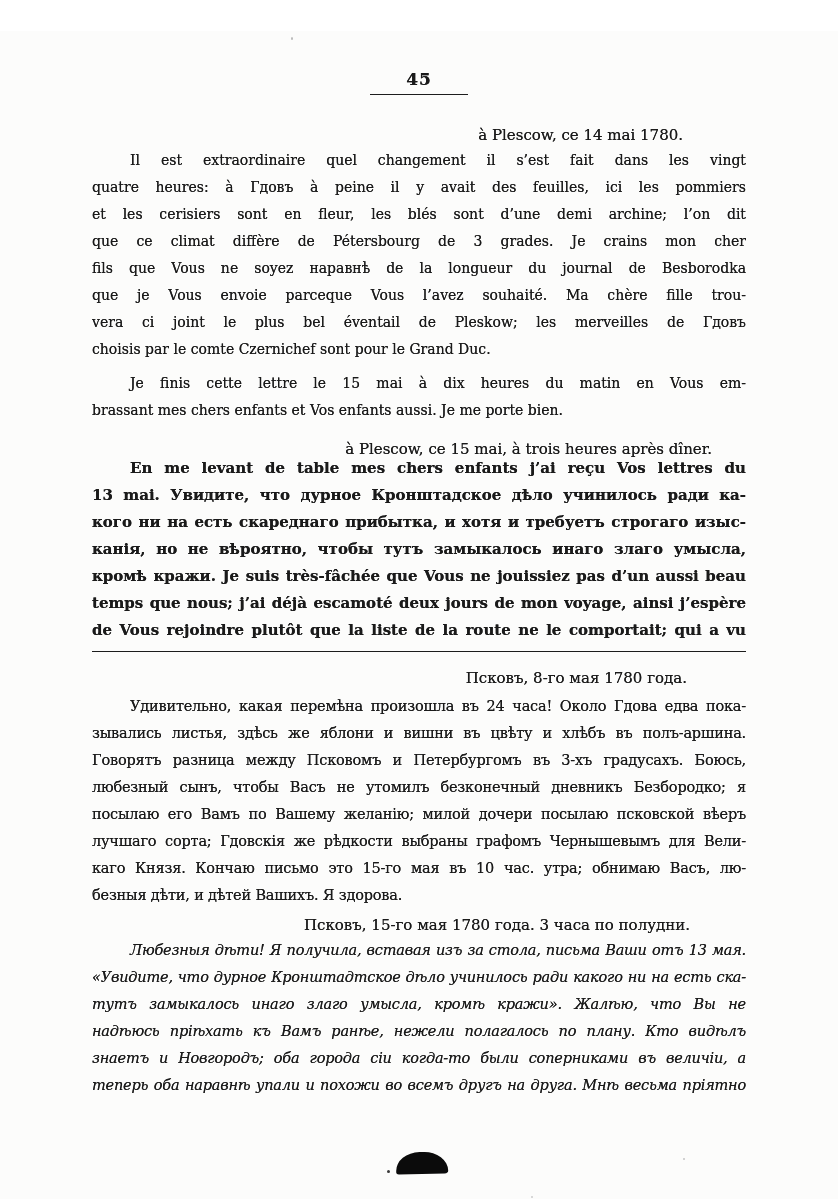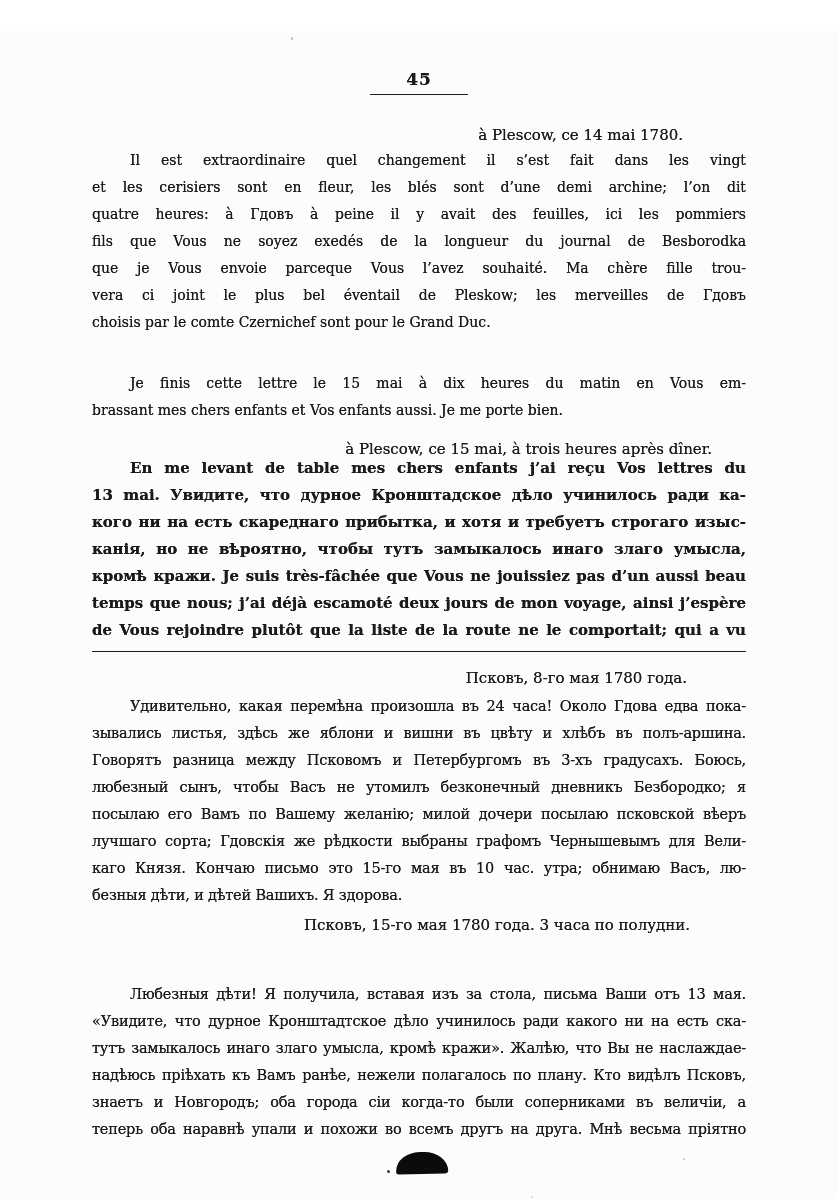--- a/index.html
+++ b/index.html
@@ -58,23 +58,24 @@
   <header class="folio">
     <span class="folio-num">45</span>
   </header>
 
   <div class="col">
 
     <div class="dateline" style="top:94px; padding-right:63px;">à Plescow, ce 14 mai 1780.</div>
 
     <section class="para fr" style="top:116px;">
       <div class="line indent">Il est extraordinaire quel changement il s’est fait dans les vingt</div>
+      <div class="line">quatre heures: à Гдовъ à peine il y avait des feuilles, ici les pommiers</div>
       <div class="line">et les cerisiers sont en fleur, les blés sont d’une demi archine; l’on dit</div>
-      <div class="line">quatre heures: à Гдовъ à peine il y avait des feuilles, ici les pommiers</div>
-      <div class="line">fils que Vous ne soyez exedés de la longueur du journal de Besborodka</div>
+      <div class="line">que ce climat diffère de Pétersbourg de 3 grades. Je crains mon cher</div>
+      <div class="line">fils que Vous ne soyez наравнѣ de la longueur du journal de Besborodka</div>
       <div class="line">que je Vous envoie parceque Vous l’avez souhaité. Ma chère fille trou-</div>
       <div class="line">vera ci joint le plus bel éventail de Pleskow; les merveilles de Гдовъ</div>
       <div class="line last">choisis par le comte Czernichef sont pour le Grand Duc.</div>
     </section>
 
     <section class="para fr" style="top:339px;">
       <div class="line indent">Je finis cette lettre le 15 mai à dix heures du matin en Vous em-</div>
       <div class="line last">brassant mes chers enfants et Vos enfants aussi. Je me porte bien.</div>
     </section>
 
@@ -100,21 +101,21 @@
       <div class="line">Говорятъ разница между Псковомъ и Петербургомъ въ 3-хъ градусахъ. Боюсь,</div>
       <div class="line">любезный сынъ, чтобы Васъ не утомилъ безконечный дневникъ Безбородко; я</div>
       <div class="line">посылаю его Вамъ по Вашему желанію; милой дочери посылаю псковской вѣеръ</div>
       <div class="line">лучшаго сорта; Гдовскія же рѣдкости выбраны графомъ Чернышевымъ для Вели-</div>
       <div class="line">каго Князя. Кончаю письмо это 15-го мая въ 10 час. утра; обнимаю Васъ, лю-</div>
       <div class="line last">безныя дѣти, и дѣтей Вашихъ. Я здорова.</div>
     </section>
 
     <div class="dateline" style="top:884px; padding-right:56px;">Псковъ, 15-го мая 1780 года. 3 часа по полудни.</div>
 
-    <section class="para ru" style="top:950px;">
+    <section class="para ru" style="top:906px;font-style:italic;">
       <div class="line indent">Любезныя дѣти! Я получила, вставая изъ за стола, письма Ваши отъ 13 мая.</div>
       <div class="line">«Увидите, что дурное Кронштадтское дѣло учинилось ради какого ни на есть ска-</div>
       <div class="line">тутъ замыкалось инаго злаго умысла, кромѣ кражи». Жалѣю, что Вы не наслаждае-</div>
       <div class="line">надѣюсь пріѣхать къ Вамъ ранѣе, нежели полагалось по плану. Кто видѣлъ Псковъ,</div>
       <div class="line">знаетъ и Новгородъ; оба города сіи когда-то были соперниками въ величіи, а</div>
       <div class="line">теперь оба наравнѣ упали и похожи во всемъ другъ на друга. Мнѣ весьма пріятно</div>
     </section>
 
   </div>
 

